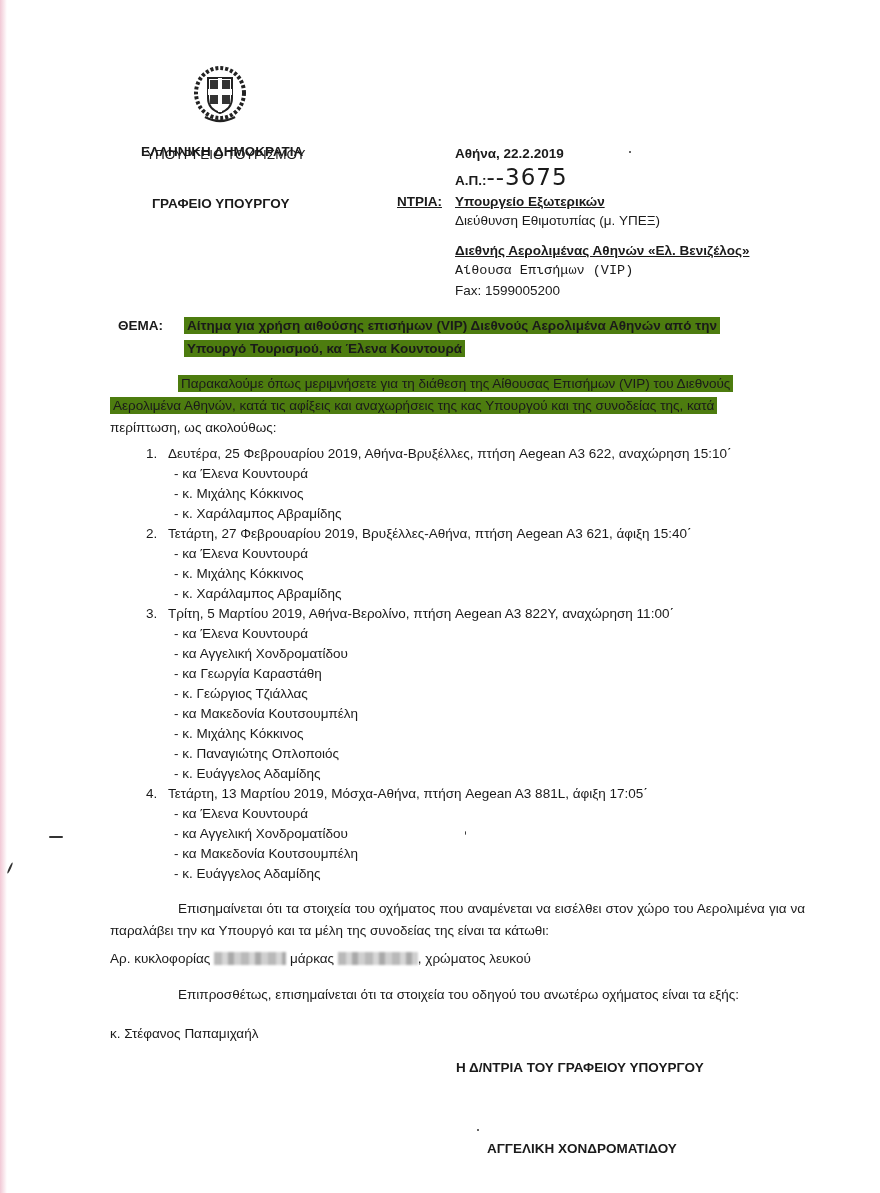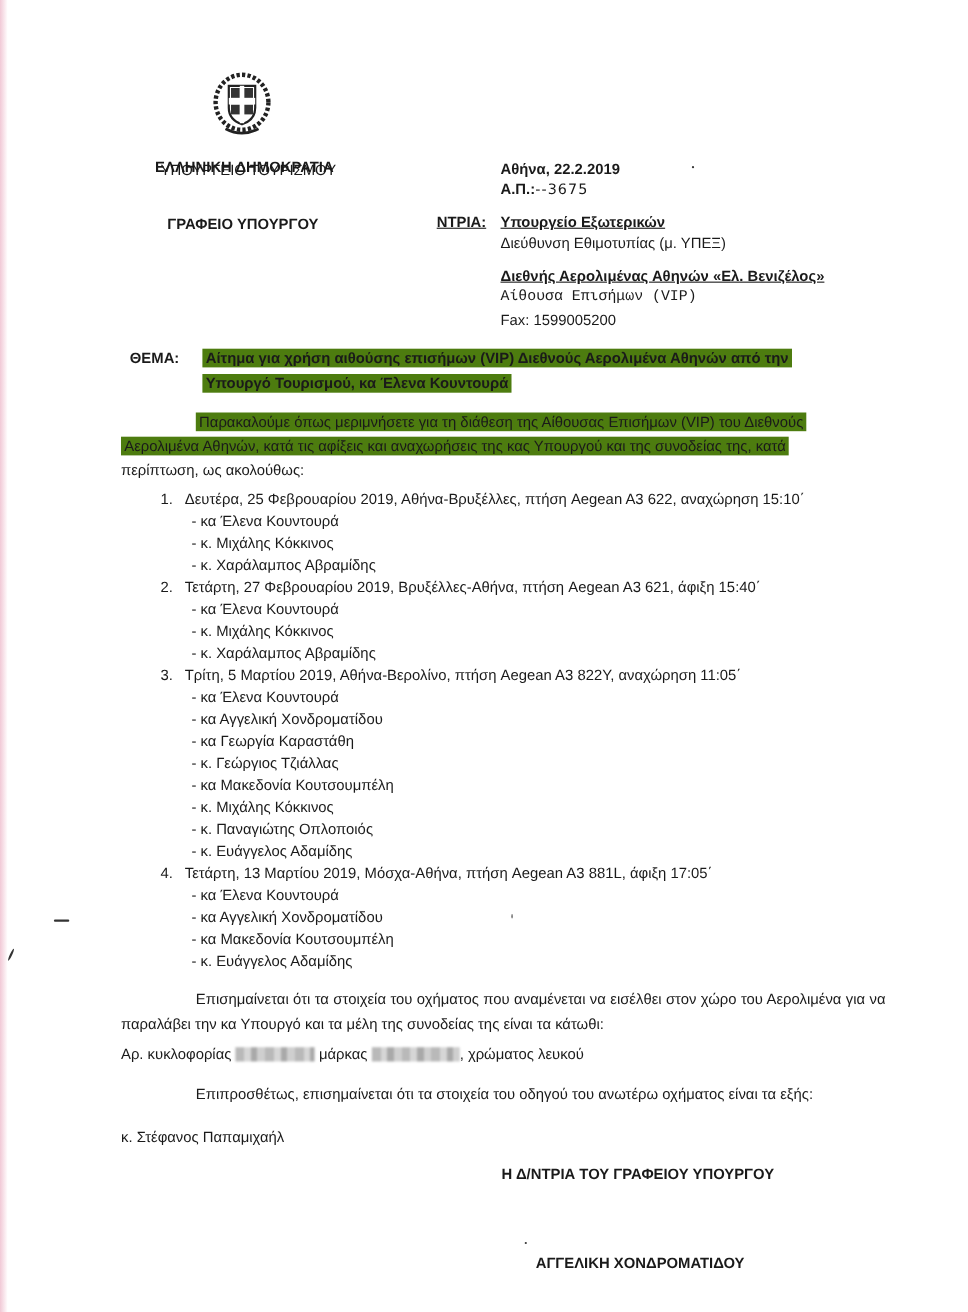--- a/index.html
+++ b/index.html
@@ -19,21 +19,21 @@
   .hl { background: #4d7c0f; padding: 1px 3px; }
   .just { position: absolute; left: 110px; width: 695px; line-height: 22px; text-align: justify; white-space: normal; }
   .just .ind { display: inline-block; width: 68px; }
   .item-head { position: absolute; left: 146px; white-space: nowrap; }
   .item-head .num { display: inline-block; width: 22px; }
   .member { position: absolute; left: 174px; white-space: nowrap; }
   .blur { display: inline-block; width: 72px; height: 13px; vertical-align: -2px;
           background: repeating-linear-gradient(90deg, #b9b9b9 0 8px, #d6d6d6 8px 14px, #a9a9a9 14px 20px, #cfcfcf 20px 27px);
           filter: blur(0.8px); }
   .speck { position: absolute; background: #333; border-radius: 50%; }
-  .handwritten { font-family: "DejaVu Sans", sans-serif; font-weight: normal; font-size: 13px; letter-spacing: 1px; }
+  .handwritten { font-family: "DejaVu Sans", sans-serif; font-weight: normal; font-size: 23px; letter-spacing: 1px; }
 </style>
 </head>
 <body>
 
 <div class="edge"></div>
 
 <svg class="emblem" viewBox="0 0 54 60">
   <ellipse cx="27" cy="28" rx="24" ry="25" fill="none" stroke="#222" stroke-width="4" stroke-dasharray="3 2"></ellipse>
   <path d="M15 13 H39 V33 Q39 44 27 48 Q15 44 15 33 Z" fill="#fff" stroke="#222" stroke-width="2"></path>
   <rect x="17" y="15" width="8" height="9" fill="#333"></rect>
@@ -77,21 +77,21 @@
 <div class="member" style="top:506px;">- κ. Χαράλαμπος Αβραμίδης</div>
 
 <div class="item-head" style="top:526px;">
   <span class="num">2.</span><span>Τετάρτη, 27 Φεβρουαρίου 2019, Βρυξέλλες-Αθήνα, πτήση Aegean A3 621, άφιξη 15:40΄</span>
 </div>
 <div class="member" style="top:546px;">- κα Έλενα Κουντουρά</div>
 <div class="member" style="top:566px;">- κ. Μιχάλης Κόκκινος</div>
 <div class="member" style="top:586px;">- κ. Χαράλαμπος Αβραμίδης</div>
 
 <div class="item-head" style="top:606px;">
-  <span class="num">3.</span><span>Τρίτη, 5 Μαρτίου 2019, Αθήνα-Βερολίνο, πτήση Aegean A3 822Y, αναχώρηση 11:05΄</span>
+  <span class="num">3.</span><span>Τρίτη, 5 Μαρτίου 2019, Αθήνα-Βερολίνο, πτήση Aegean A3 822Y, αναχώρηση 11:00΄</span>
 </div>
 <div class="member" style="top:626px;">- κα Έλενα Κουντουρά</div>
 <div class="member" style="top:646px;">- κα Αγγελική Χονδροματίδου</div>
 <div class="member" style="top:666px;">- κα Γεωργία Καραστάθη</div>
 <div class="member" style="top:686px;">- κ. Γεώργιος Τζιάλλας</div>
 <div class="member" style="top:706px;">- κα Μακεδονία Κουτσουμπέλη</div>
 <div class="member" style="top:726px;">- κ. Μιχάλης Κόκκινος</div>
 <div class="member" style="top:746px;">- κ. Παναγιώτης Οπλοποιός</div>
 <div class="member" style="top:766px;">- κ. Ευάγγελος Αδαμίδης</div>
 

